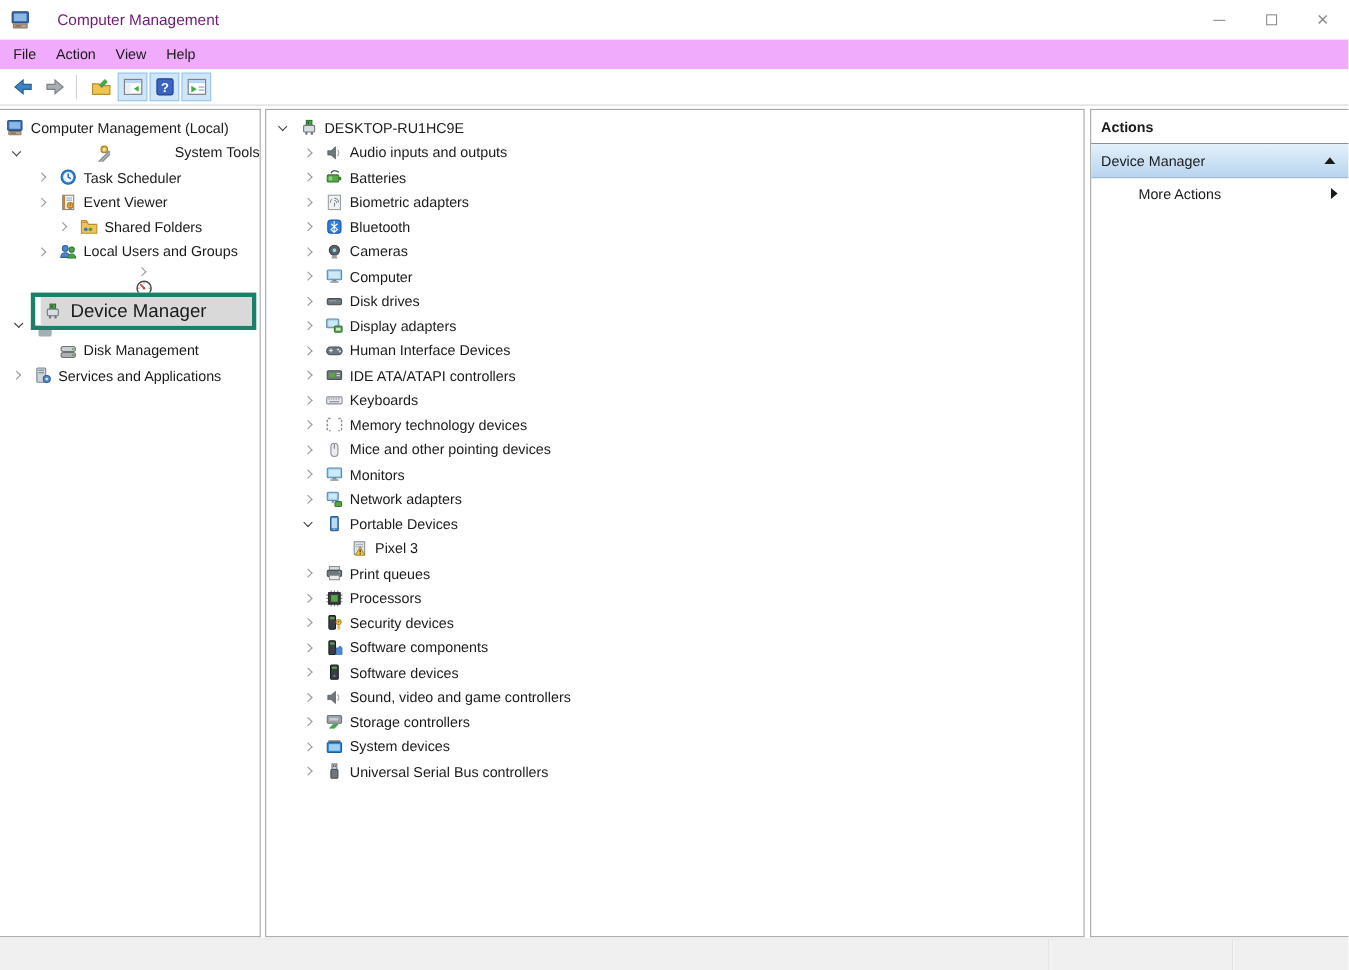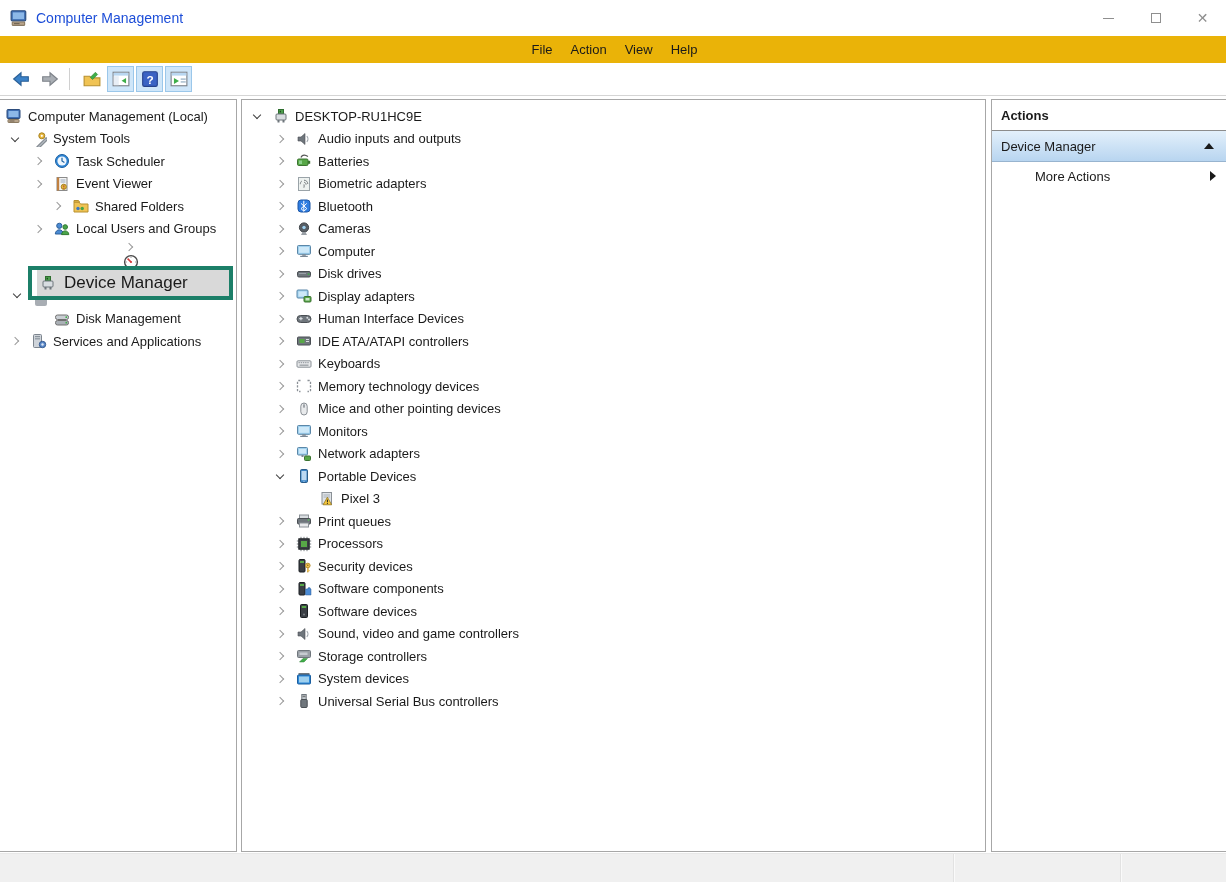--- a/index.html
+++ b/index.html
@@ -5,29 +5,29 @@
   * { box-sizing: border-box; }
   html,body { margin:0; padding:0; }
   body {
     width:1226px; height:882px; position:relative; overflow:hidden;
     background:#ffffff; font-family:"Liberation Sans", sans-serif; color:#1a1a1a;
   }
 
   
   .titlebar { position:absolute; top:0; left:0; right:0; height:36px; display:flex; align-items:center; background:#fff; }
   .title-icon { margin-left:10px; width:18px; height:18px; display:flex; }
-  .title-text { margin-left:8px; font-size:14px; color:#1d4ed8; }
+  .title-text { margin-left:24px; font-size:14px; color:#701a75; }
   .win-controls { margin-left:auto; display:flex; height:100%; }
   .win-btn { width:47px; height:100%; display:flex; align-items:center; justify-content:center; }
   .min-glyph { width:11px; height:1px; background:#8f8f8f; }
   .max-glyph { width:10px; height:10px; border:1px solid #8f8f8f; }
   .close-glyph { color:#8f8f8f; font-size:14px; line-height:1; }
 
   
-  .menubar { position:absolute; top:36px; left:0; right:0; height:27px; display:flex; align-items:center; font-size:13px; background:#eab308;justify-content:center; }
+  .menubar { position:absolute; top:36px; left:0; right:0; height:27px; display:flex; align-items:center; font-size:13px; background:#f0abfc; }
   .menu-item { padding:4px 9px; }
   .menu-item:first-child { margin-left:3px; }
 
   
   .toolbar { position:absolute; top:63px; left:0; right:0; height:33px; display:flex; align-items:center; border-bottom:1px solid #d5d5d5; background:#fff; }
   .tb-btn { width:27px; height:26px; display:flex; align-items:center; justify-content:center; margin-left:2px; border:1px solid transparent; }
   .tb-btn.active { background:#cfe6f9; border:1px solid #9bc7ea; }
   .tb-btn:first-child { margin-left:7px; }
   .tb-sep { width:1px; height:22px; background:#d0d0d0; margin:0 6px; }
 
@@ -167,21 +167,21 @@
         <span class="ticon">
           <svg viewBox="0 0 16 16" xmlns="http://www.w3.org/2000/svg">
             <rect x="1" y="1.5" width="13" height="9" rx="1" fill="#3f6fb4" stroke="#2c4c7c"></rect>
             <rect x="2.5" y="3" width="10" height="6" fill="#8cb8e8"></rect>
             <rect x="2" y="11.5" width="11" height="3" rx=".5" fill="#b9a58c" stroke="#8a7a62"></rect>
             <rect x="3.5" y="12.5" width="5" height="1" fill="#6f6352"></rect>
           </svg>
         </span>
         <span>Computer Management (Local)</span>
       </div>
-      <div class="row" style="padding-left: 8px;">
+      <div class="row" style="padding-left: 8px; justify-content: space-between;">
         <span class="chev d"></span>
         <span class="ticon">
           <svg viewBox="0 0 16 16" xmlns="http://www.w3.org/2000/svg">
             <rect x="1" y="12" width="13" height="2.5" transform="rotate(-45 8 8)" fill="#aeb4ba" stroke="#7d848b"></rect>
             <circle cx="10.8" cy="4.8" r="3" fill="#e8b73c" stroke="#a8821f"></circle>
             <circle cx="10.8" cy="4.8" r="1.1" fill="#fff"></circle>
           </svg>
         </span>
         <span>System Tools</span>
       </div>

